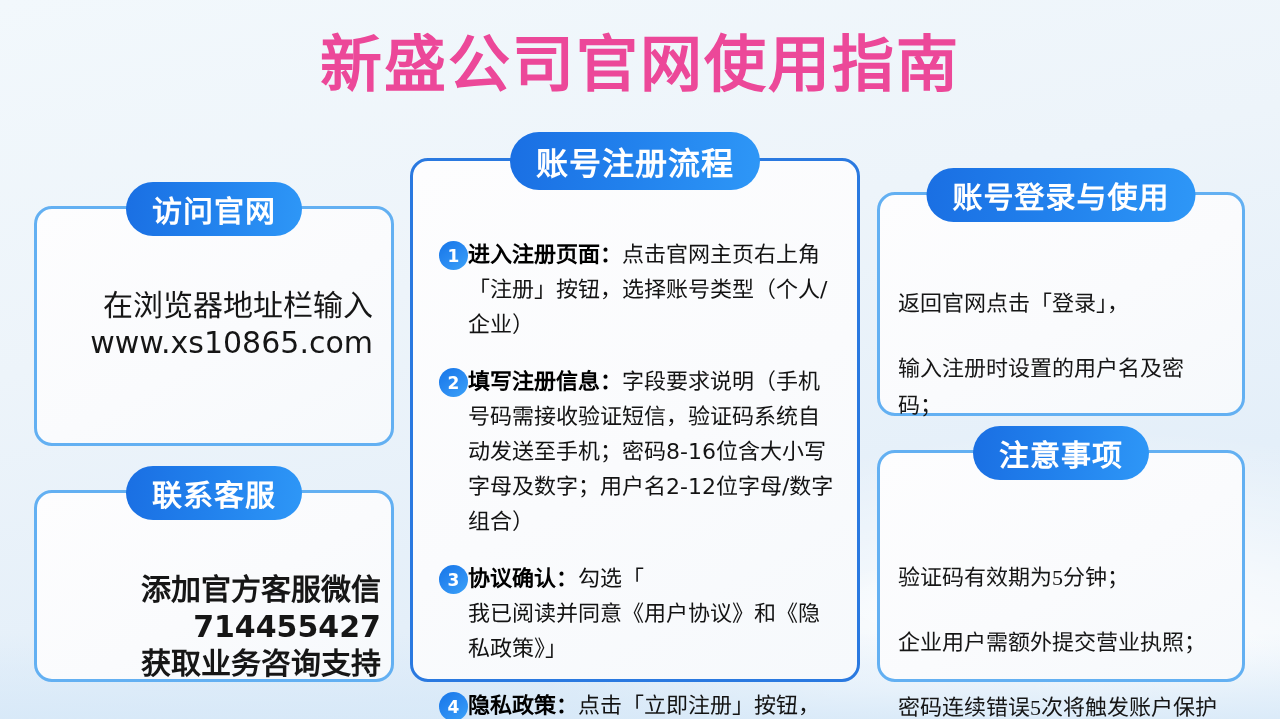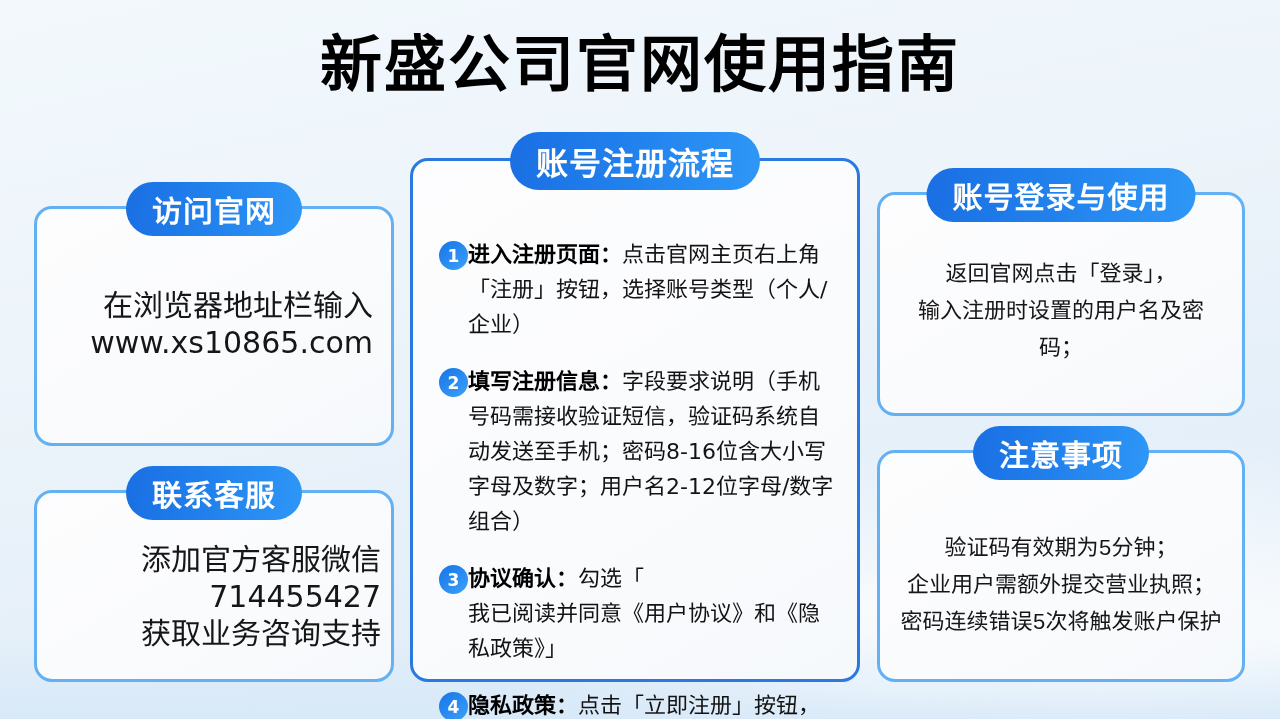--- a/index.html
+++ b/index.html
@@ -35,21 +35,21 @@
     pointer-events:none;
   }
 
   
   .page-title {
     position:absolute; top:14px; left:0; width:100%;
     text-align:center;
     font-size:62px;
     font-weight:700;
     letter-spacing:2px;
-    color:#000000;
+    color:#ec4899;
     font-family:"DejaVu Sans","Liberation Sans",sans-serif;
     white-space:nowrap;
   }
 
   
   .card {
     position:absolute;
     background:linear-gradient(150deg,#fdfdfe 0%,#fafbfd 55%,#f6f9fc 100%);
     border:3px solid #63b0f2;
     border-radius:18px;
@@ -84,22 +84,23 @@
     font-size:30px;
     line-height:37px;
     color:#161616;
     text-align:right;
     font-family:"DejaVu Sans","Liberation Sans",sans-serif;
   }
   .ltext {
     font-size:22px;
     line-height:37px;
     color:#161616;
-    text-align:center;
-    font-family:Liberation Mono, monospace;
+    text-align:left;
+    font-family:Liberation Serif, serif;
+    margin-top:28px;
   }
 
   
   .steps { position:absolute; left:26px; right:18px; top:76px; }
   .step {
     display:flex;
     align-items:flex-start;
     margin-bottom:22px;
   }
   .step:last-child { margin-bottom:0; }
@@ -135,21 +136,21 @@
 <section class="card" style="left:34px; top:206px; width:360px; height:240px;">
   <div class="pill">访问官网</div>
   <div class="card-body" style="top:78px; padding:0 18px;">
     <div class="ctext">在浏览器地址栏输入</div>
     <div class="ctext">www.xs10865.com</div>
   </div>
 </section>
 
 <section class="card" style="left:34px; top:490px; width:360px; height:192px;">
   <div class="pill">联系客服</div>
-  <div class="card-body" style="top:48px; padding:0 10px;">
+  <div class="card-body" style="top:78px; padding:0 10px;font-weight:bold;">
     <div class="ctext">添加官方客服微信714455427</div>
     <div class="ctext">获取业务咨询支持</div>
   </div>
 </section>
 
 <section class="card center-card" style="left:410px; top:158px; width:450px; height:524px;">
   <div class="pill pill-big">账号注册流程</div>
 
   <div class="steps">
 

